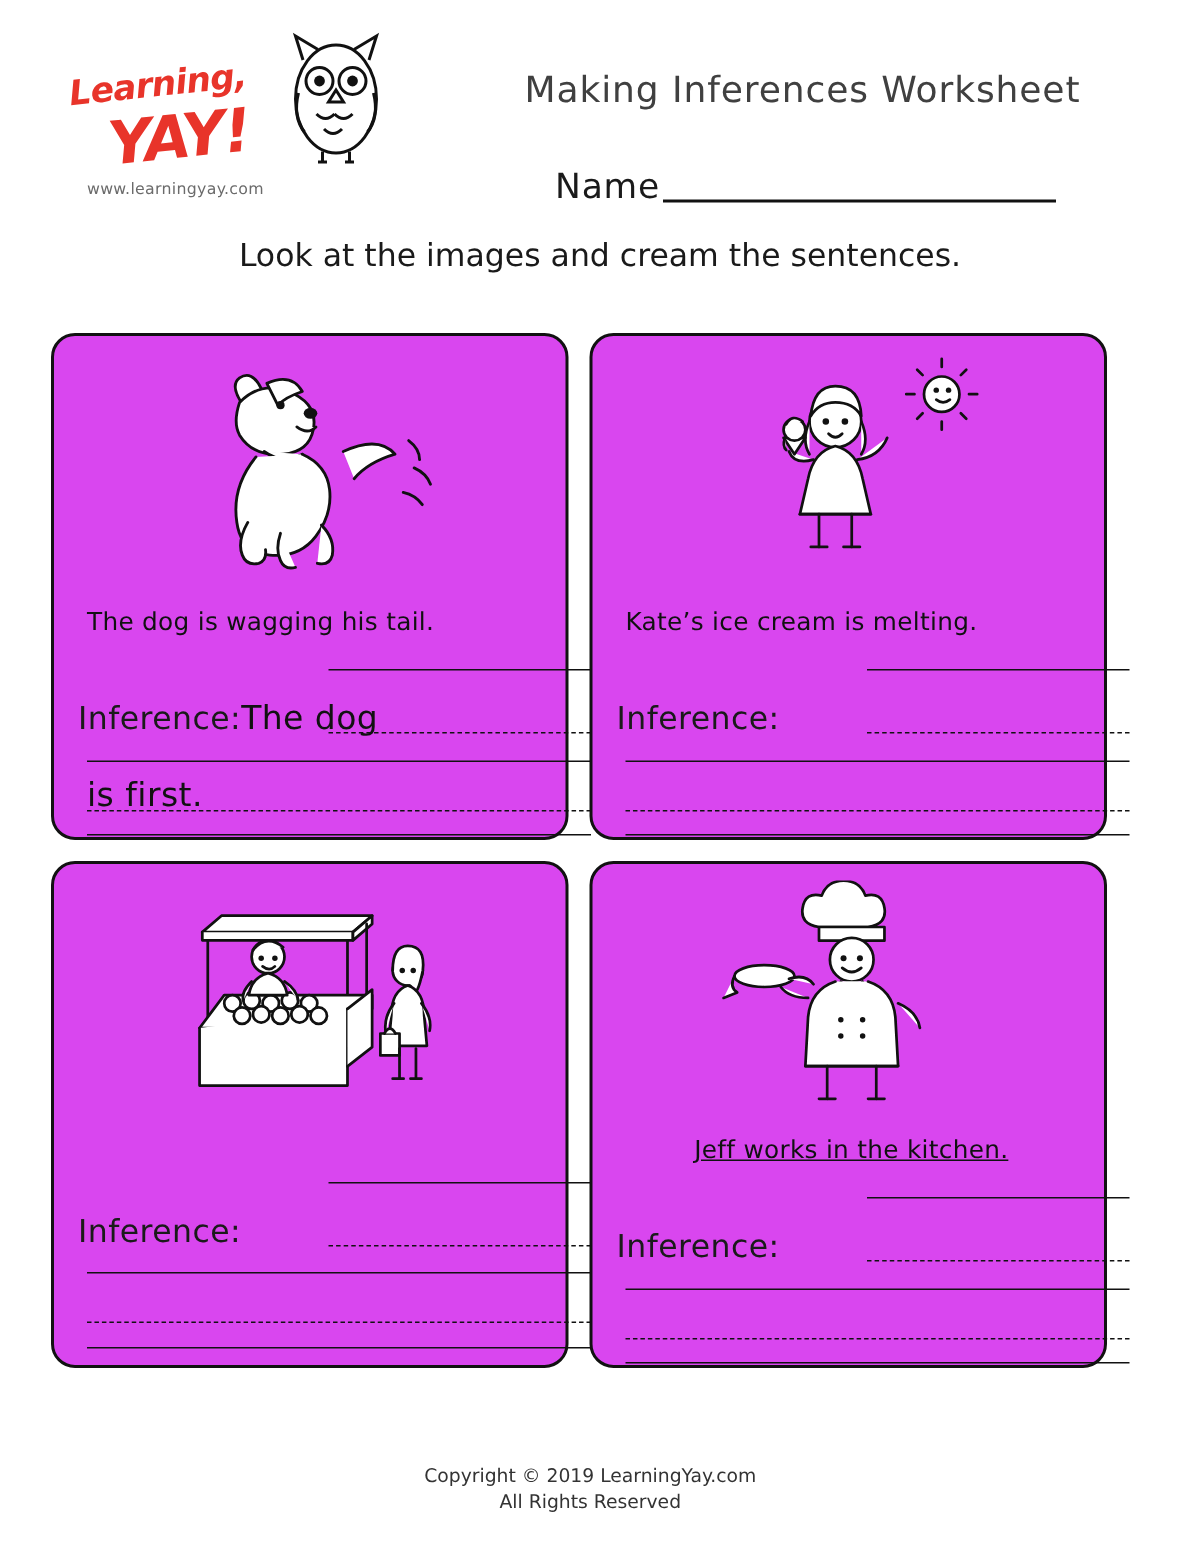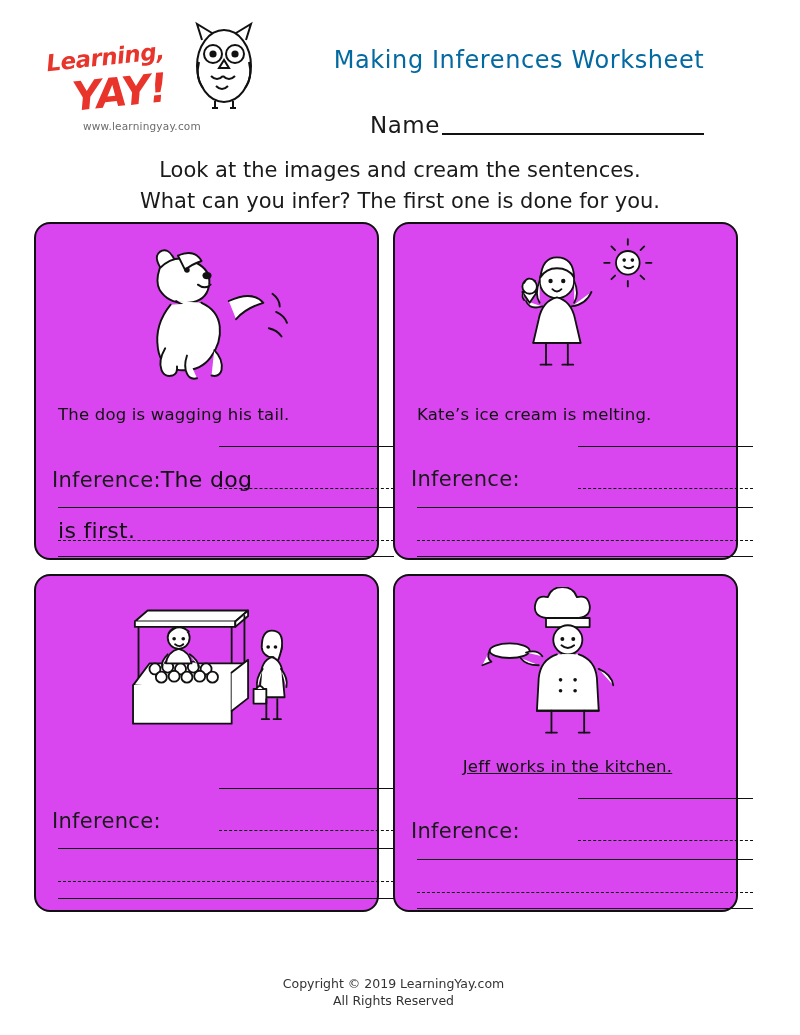--- a/index.html
+++ b/index.html
@@ -47,43 +47,43 @@
     font-family: "DejaVu Sans", sans-serif;
     font-weight: bold;
     font-style: italic;
     font-size: 40px;
     color: #e8342a;
     letter-spacing: -1px;
     transform: rotate(-6deg);
   }
   .logo-url {
     position: absolute;
-    left: 47px;
+    left: 22px;
     top: 106px;
     font-size: 10.5px;
     color: #6b6b6b;
     letter-spacing: 0.2px;
   }
   .owl {
     position: absolute;
     left: 152px;
     top: 2px;
     width: 72px;
     height: 98px;
   }
 
   .worksheet-title {
     position: absolute;
-    left: 284px;
+    left: 300px;
     top: 46px;
     width: 470px;
     text-align: center;
     font-size: 24px;
     letter-spacing: 0.6px;
-    color: #0369a1;
+    color: #404040;
   }
   .name-row {
     position: absolute;
     left: 322px;
     top: 112px;
     width: 430px;
     display: flex;
     align-items: flex-end;
     justify-content: center;
   }
@@ -236,21 +236,20 @@
   <div class="worksheet-title">Making Inferences Worksheet</div>
 
   <div class="name-row">
     <span class="name-label">Name</span>
     <span class="name-line"></span>
   </div>
 </div>
 
 <div class="instructions">
   <div>Look at the images and cream the sentences.</div>
-  <div>What can you infer? The first one is done for you.</div>
 </div>
 
 <div class="grid">
 
   <div class="card">
     <div class="art">
       <svg viewBox="0 0 220 165" width="200" height="160">
         <g fill="#fff" stroke="#111" stroke-width="2.1" stroke-linejoin="round" stroke-linecap="round">
 
           <path d="M62 34 q-12 -16 -4 -22 q9 -6 16 8"></path>

